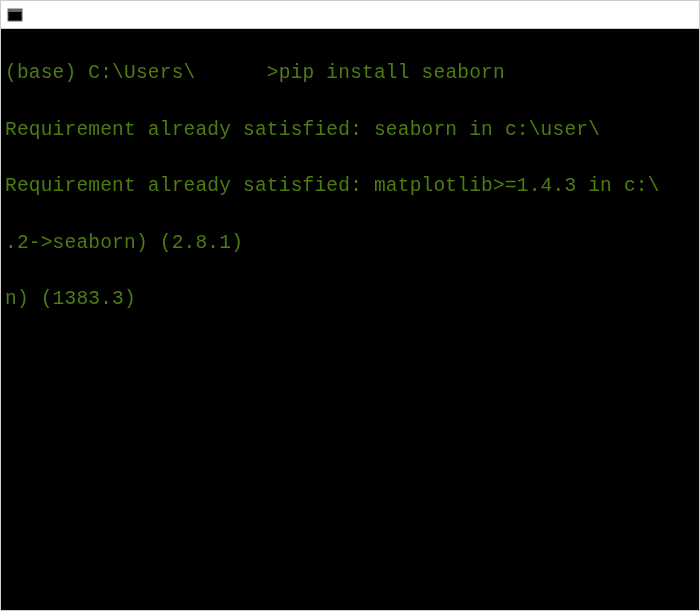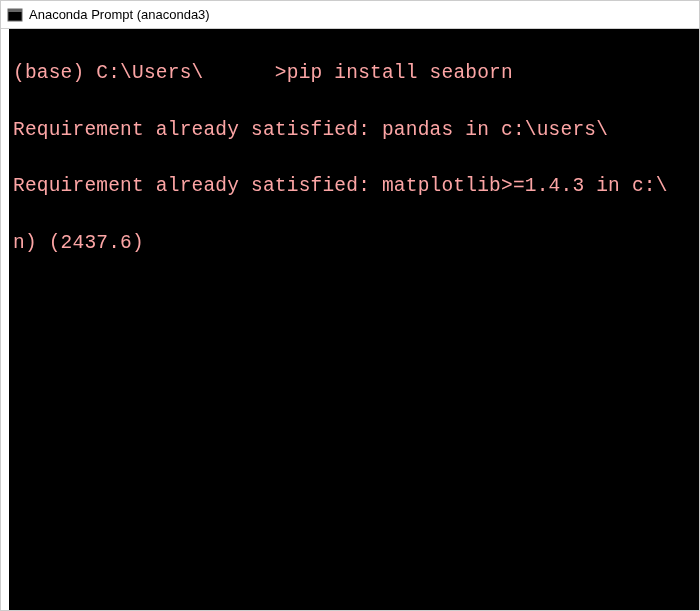--- a/index.html
+++ b/index.html
@@ -37,50 +37,49 @@
       width: 16px;
       height: 16px;
       display: flex;
       align-items: center;
       justify-content: center;
     }
     .titlebar-icon svg { display: block; }
     .terminal {
       flex: 1;
       background: #000;
-      color: #fca5a5;
+      color: #4d7c0f;
       font-size: 19.5px;
       line-height: 1.45;
       padding: 2px 4px;
       white-space: pre;
       overflow: hidden;
       font-family: Consolas, 'Courier New', monospace;
       letter-spacing: 0.2px;
-      margin-left: 8px;
     }
     .line { display: block; }
   </style>
 </head>
 <body>
 
 <div class="window">
   <div class="titlebar">
     <span class="titlebar-icon">
       <svg width="16" height="16" viewBox="0 0 16 16">
         <rect x="1" y="2" width="14" height="12" fill="#000" stroke="#666" stroke-width="1"></rect>
         <rect x="1" y="2" width="14" height="3" fill="#666"></rect>
       </svg>
     </span>
-    <span>Anaconda Prompt (anaconda3)</span>
   </div>
   <div class="terminal">
 <span class="line"><span>(base) C:\Users\      ‪&gt;</span><span>pip install seaborn</span></span>
-<span class="line">Requirement already satisfied: pandas in c:\users\</span>
+<span class="line">Requirement already satisfied: seaborn in c:\user\</span>
 <span class="line">Requirement already satisfied: matplotlib&gt;=1.4.3 in c:\</span>
-<span class="line">n) (2437.6)</span>
+<span class="line">.2-&gt;seaborn) (2.8.1)</span>
+<span class="line">n) (1383.3)</span>
 
 
 
 
 
 
 
 
 
 

